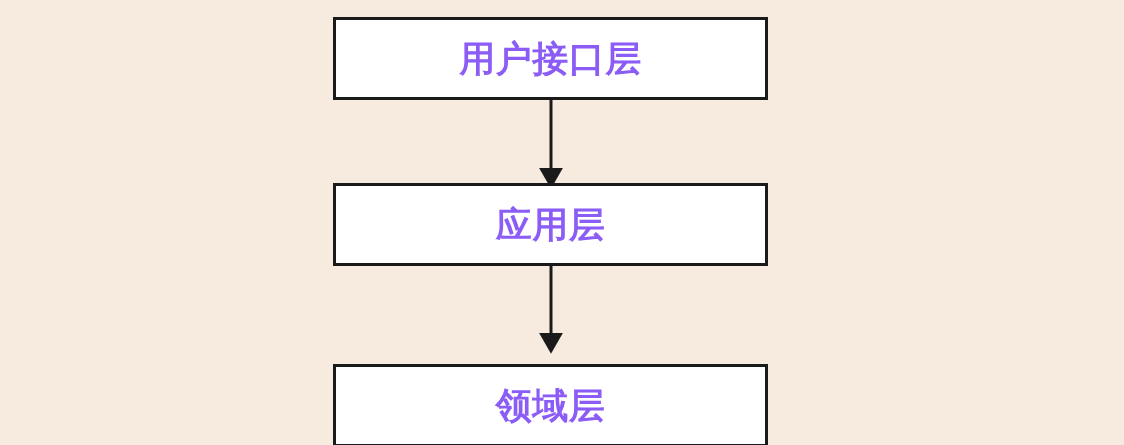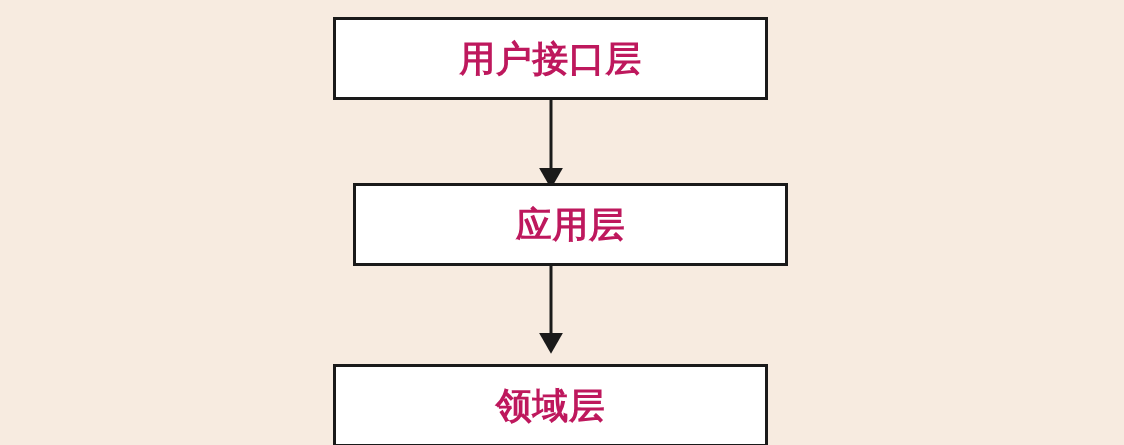--- a/index.html
+++ b/index.html
@@ -26,27 +26,27 @@
     box-sizing: border-box;
     background: #ffffff;
     border: 3px solid #1a1a1a;
     display: flex;
     align-items: center;
     justify-content: center;
   }
   .layer-box-label {
     font-size: 36px;
     font-weight: bold;
-    color: #be185d;
+    color: #8b5cf6;
     line-height: 1;
     letter-spacing: 0.5px;
     white-space: nowrap;
   }
   #box-ui        { top: 17px; }
-  #box-app       { top: 183px; margin-left: 20px; }
+  #box-app       { top: 183px; }
   #box-domain    { top: 364px; }
 
   .connector {
     position: absolute;
     left: 0;
     top: 0;
     width: 1124px;
     height: 445px;
     pointer-events: none;
   }

